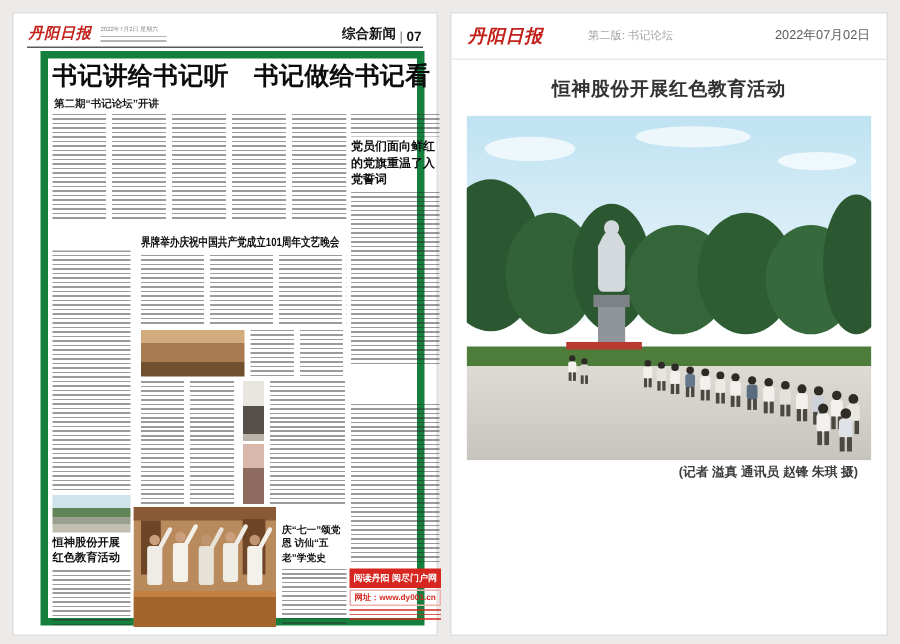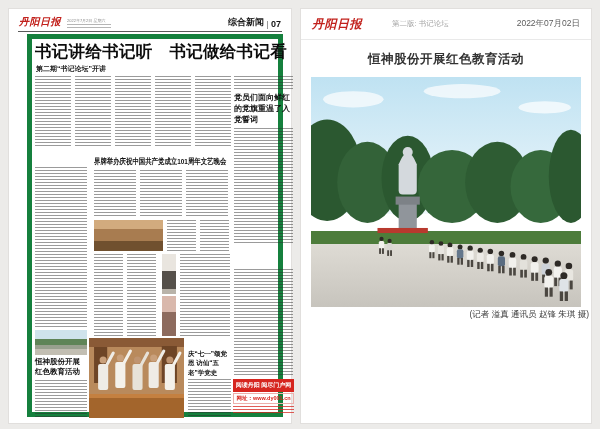--- a/index.html
+++ b/index.html
@@ -43,21 +43,21 @@
   
   .rd{left:300px;top:8px;width:292px;height:416px;}
   .rd-head{display:flex;align-items:center;height:30px;padding:0 11px;border-bottom:1px solid #e9e9e9;}
   .rd-logo{color:#c2211c;font-weight:900;font-style:italic;font-size:12px;letter-spacing:.5px;cursor:pointer;}
   .rd-ed{margin-left:30px;font-size:7.5px;color:#a5a5a5;}
   .rd-date{margin-left:auto;font-size:8.5px;color:#5c5c5c;}
   .rd-title{margin:11px 10px 9px;font-size:12.5px;font-weight:700;color:#333;text-align:center;letter-spacing:.5px;}
   .rd-photo{margin:0 10px;height:230px;overflow:hidden;}
   .rd-photo svg{display:block;width:100%;height:100%;}
   .rd-body{margin:7px 11px 0;font-size:8.5px;line-height:13px;color:#3d3d3d;text-align:justify;text-indent:2em;}
-  .rd-byline{margin:1px 2px 0;font-size:8.5px;line-height:13px;color:#3d3d3d;text-align:right;}
+  .rd-byline{margin:1px 19px 0;font-size:8.5px;line-height:13px;color:#3d3d3d;text-align:right;font-weight:bold;}
 </style>
 </head>
 <body>
 
 <div class="stage">
 
   <section class="panel np">
     <header class="np-mast">
       <span class="np-logo">丹阳日报</span>
       <span class="np-dateline">

